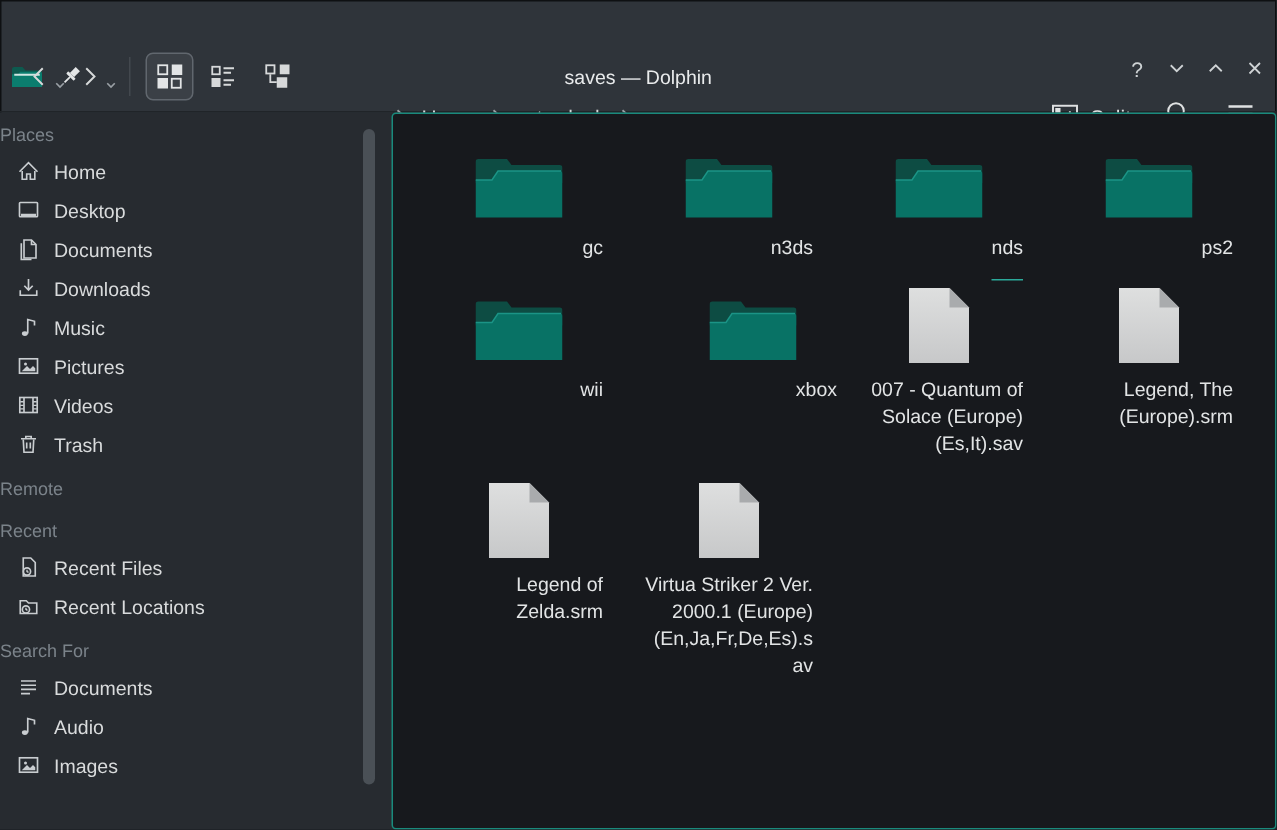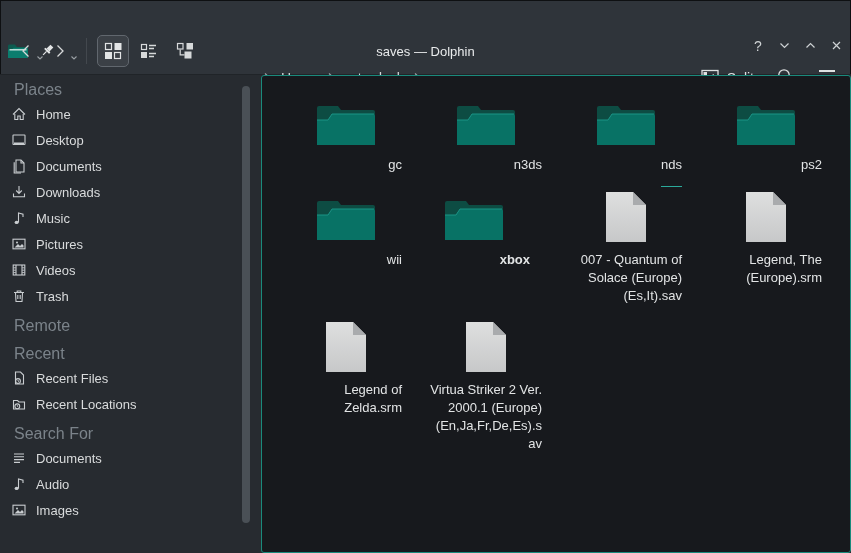--- a/index.html
+++ b/index.html
@@ -47,21 +47,21 @@
             display:flex;align-items:center;gap:22px;}
   .split-btn{display:flex;align-items:center;gap:8px;color:#dfe1e2;
              font-size:14px;cursor:pointer;}
   .icon-btn{display:flex;align-items:center;justify-content:center;cursor:pointer;}
   
   .content{position:absolute;left:0;top:75px;width:851px;height:478px;
            background:var(--panel_bg);}
   .sidebar{position:absolute;left:0;top:0;width:240px;height:100%;
            padding-top:4px;overflow:hidden;}
   .sb-header{height:22px;margin-top:6px;display:flex;align-items:center;
-             padding-left:14px;font-size:16px;color:var(--text_muted);}
+             font-size:12px;color:var(--text_muted);}
   .sb-header:first-child{margin-top:0;}
   .sb-item{height:26px;display:flex;align-items:center;gap:9px;
            padding-left:11px;cursor:pointer;}
   .sb-item .sb-label{font-size:13px;color:#d9dbdc;}
   .sb-scroll{position:absolute;left:242px;top:11px;width:8px;height:437px;
              border-radius:4px;background:#4a5056;cursor:grab;}
   .view{position:absolute;left:261px;top:0;width:590px;height:478px;
         background:var(--view_bg);border:1px solid var(--view_border);
         border-radius:3px;}
   .fitem{position:absolute;width:140px;cursor:pointer;}
@@ -390,21 +390,21 @@
         <div class="fitem" style="left: 14px; top: 115px;">
           <div class="icon-box">
             <svg width="58" height="48" viewBox="0 0 58 48">
   <path d="M0 24 V10 Q0 8 2 8 H21 L24 12 H56 Q58 12 58 14 V24 Z" fill="var(--folder_back)"></path>
   <path d="M0 47 V22 H11 L15 16 H56 Q58 16 58 18 V47 Z" fill="var(--folder_front)"></path>
   <path d="M0 22 H11 L15 16 H57" stroke="var(--folder_edge)" stroke-width="1" fill="none"></path>
 </svg>
           </div>
           <div class="flabel"><span>wii</span></div>
         </div>
-        <div class="fitem" style="left: 142px; top: 115px; font-weight: bold;">
+        <div class="fitem" style="left: 170px; top: 115px;">
           <div class="icon-box">
             <svg width="58" height="48" viewBox="0 0 58 48">
   <path d="M0 24 V10 Q0 8 2 8 H21 L24 12 H56 Q58 12 58 14 V24 Z" fill="var(--folder_back)"></path>
   <path d="M0 47 V22 H11 L15 16 H56 Q58 16 58 18 V47 Z" fill="var(--folder_front)"></path>
   <path d="M0 22 H11 L15 16 H57" stroke="var(--folder_edge)" stroke-width="1" fill="none"></path>
 </svg>
           </div>
           <div class="flabel"><span>xbox</span></div>
         </div>
         <div class="fitem" style="left: 294px; top: 115px;">

